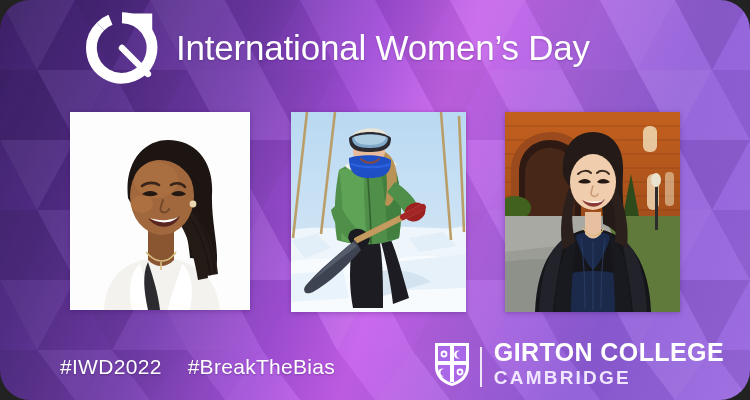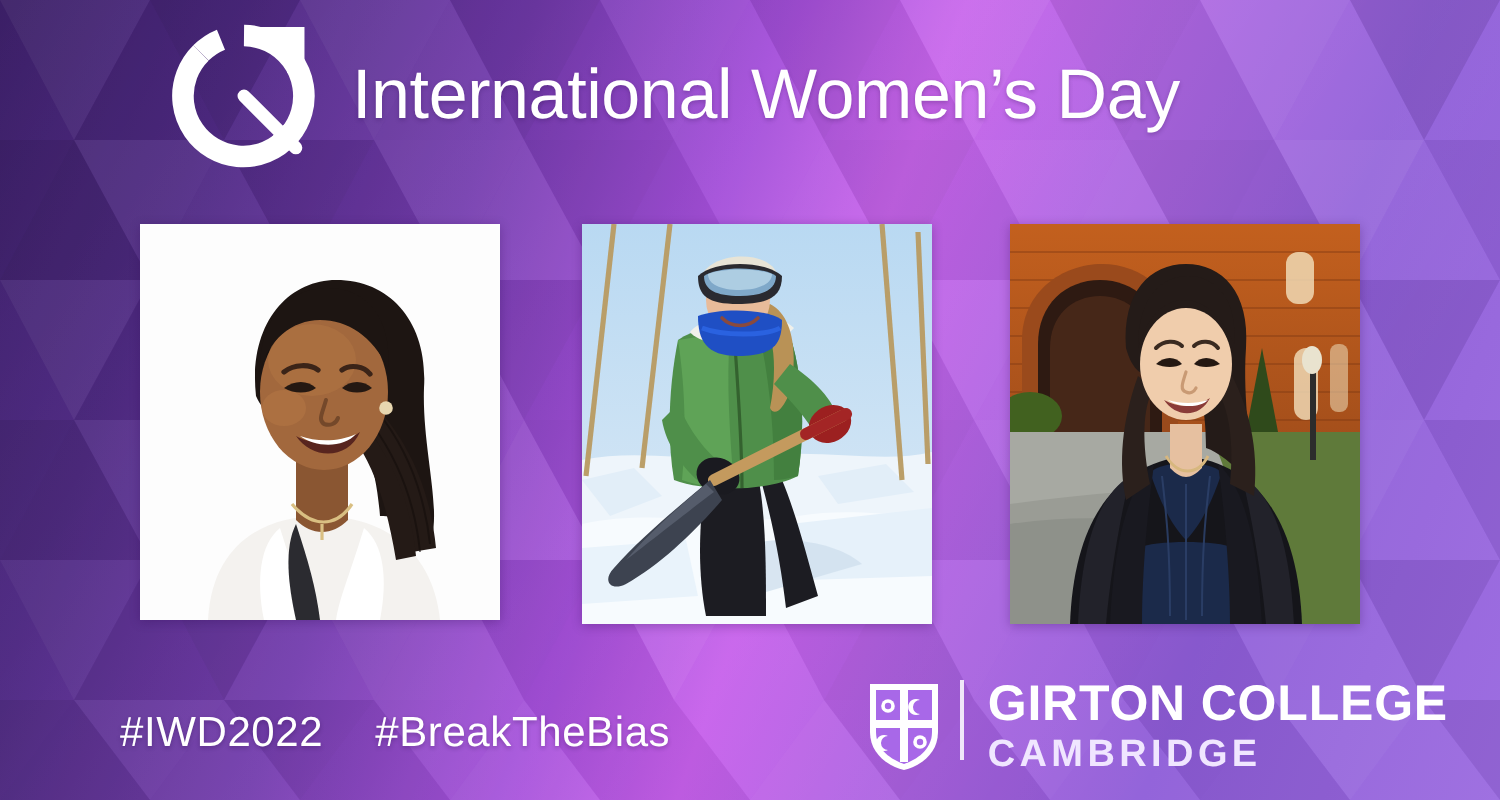--- a/index.html
+++ b/index.html
@@ -13,20 +13,21 @@
     font-family:"Liberation Sans","DejaVu Sans",sans-serif;
     background:linear-gradient(110deg,
         #3b1f66 0%,
         #4a2480 14%,
         #6a2fa8 30%,
         #9b3fd6 44%,
         #c356ea 54%,
         #a85ce0 66%,
         #8e5cd8 80%,
         #9a6ae0 100%);
+    border-radius:30px;
   }
 
   
   .poly{ position:absolute; inset:0; z-index:1; pointer-events:none; }
 
   
   .header{
     position:absolute; left:0; top:0; width:750px; height:96px;
     display:flex; align-items:center; z-index:4;
   }
@@ -57,21 +58,21 @@
   
   .hashtags{
     position:absolute; left:60px; top:355px; z-index:4;
     display:flex; align-items:flex-end; gap:26px;
     color:#ffffff; font-size:21px; font-weight:400; letter-spacing:.3px;
     text-shadow:0 1px 2px rgba(40,10,70,.3);
   }
 
   .girton{
     position:absolute; right:26px; top:340px; z-index:4;
-    display:flex; align-items:flex-start; gap:9px;
+    display:flex; align-items:flex-end; gap:9px;
   }
   .crest{ width:38px; height:46px; flex:none; }
   .gdivider{ width:2px; height:40px; background:rgba(255,255,255,.85); }
   .gtext{ display:flex; flex-direction:column; line-height:1; padding-left:3px;}
   .gname{
     color:#ffffff; font-size:25px; font-weight:700;
     letter-spacing:.4px; white-space:nowrap;
   }
   .gsub{
     color:#f0e6ff; font-size:19px; font-weight:700;

